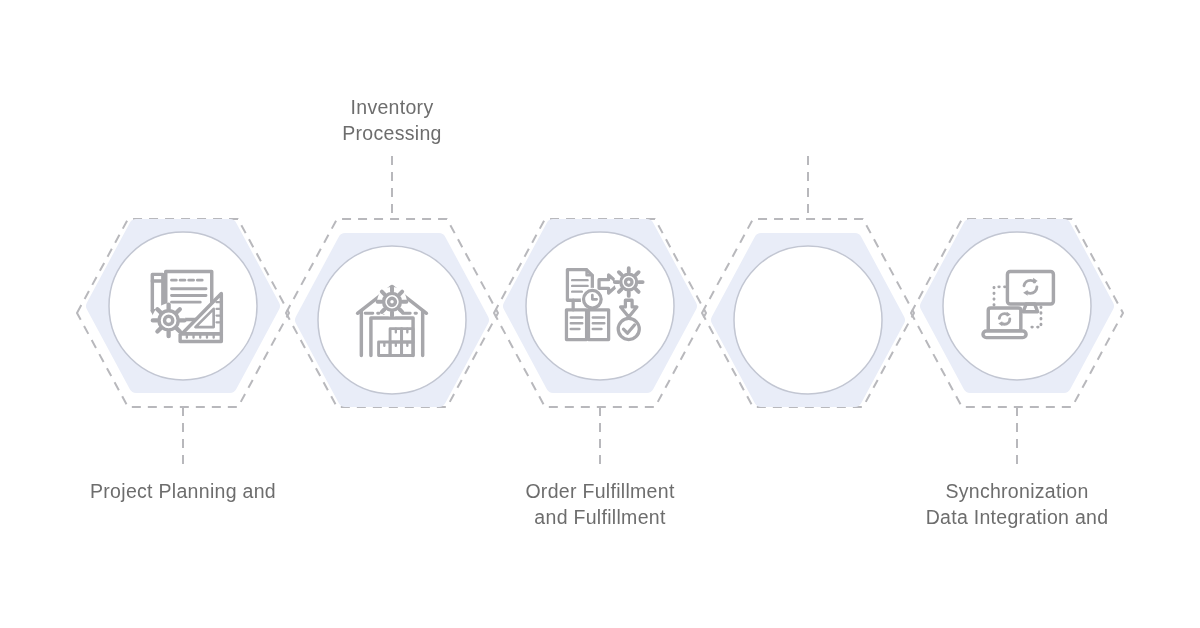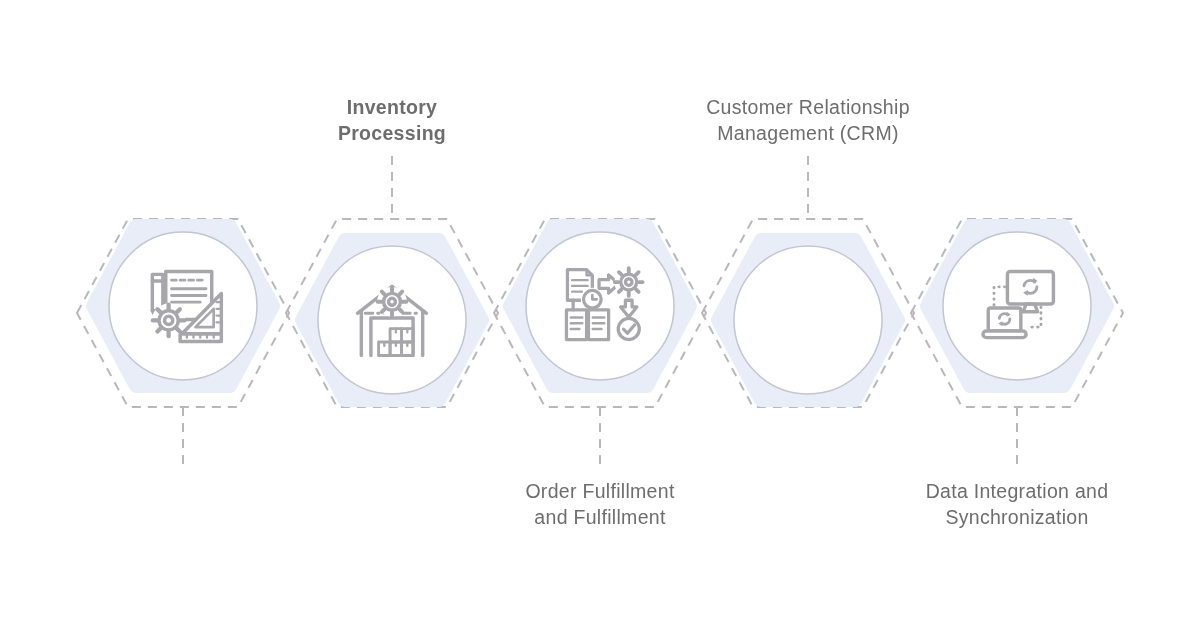--- a/index.html
+++ b/index.html
@@ -157,31 +157,28 @@
         <rect x="18" y="50" width="34" height="24" rx="2.5"></rect>
         <rect x="12.5" y="74" width="45" height="7" rx="3.5" fill="#ffffff"></rect>
         <circle cx="35" cy="61.5" r="5.5" stroke-width="3" stroke-dasharray="11 6.5"></circle>
         <polygon points="37.3,53.9 41.5,56.8 37.4,59.1" fill="#a7a7ab" stroke="none"></polygon>
         <polygon points="32.7,69.1 28.5,66.2 32.6,63.9" fill="#a7a7ab" stroke="none"></polygon>
       </g>
     </svg>
   </div>
 
   <div class="step-label" style="left:33px;top:478px;">
+    <span>Project Planning and</span>
   </div>
-  <div class="step-label" style="left:242px;top:94px;font-weight:bold;">
+  <div class="step-label" style="left:242px;top:94px;">
     <span>Inventory</span>
     <span>Processing</span>
   </div>
   <div class="step-label" style="left:450px;top:478px;">
     <span>Order Fulfillment</span>
     <span>and Fulfillment</span>
   </div>
-  <div class="step-label" style="left:658px;top:94px;">
-    <span>Customer Relationship</span>
-    <span>Management (CRM)</span>
-  </div>
   <div class="step-label" style="left:867px;top:478px;">
+    <span>Synchronization</span>
     <span>Data Integration and</span>
-    <span>Synchronization</span>
   </div>
 
 </div>
 
 </body></html>

